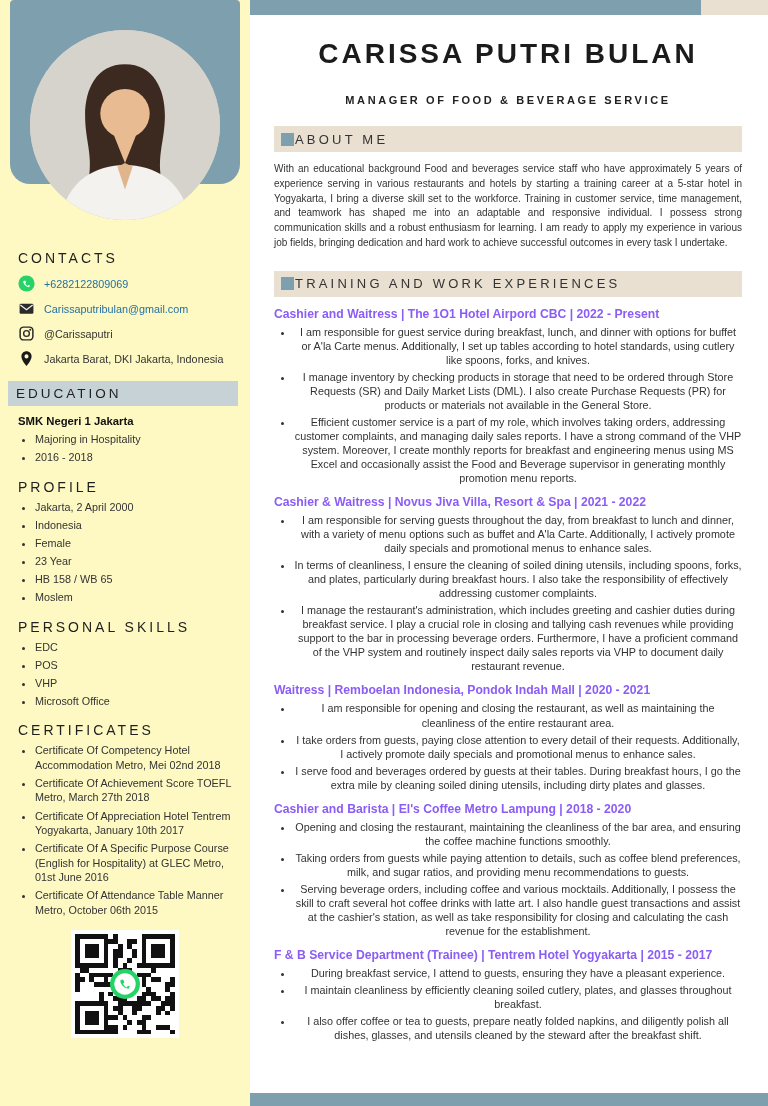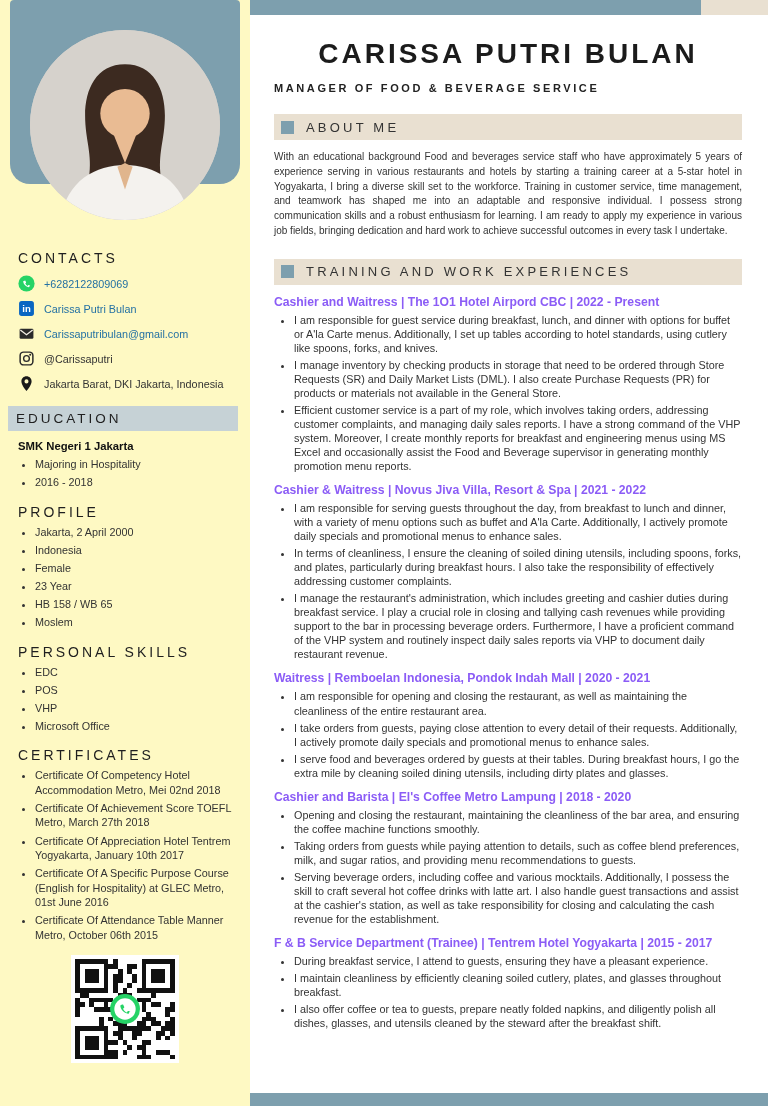--- a/index.html
+++ b/index.html
@@ -33,30 +33,30 @@
   .qr-logo svg { width:100%; height:100%; display:block; }
 
   
   .main { flex:1; position:relative; background:#fff; padding:0 26px 0 24px; overflow:hidden; }
   .top-bar { position:absolute; top:0; left:0; right:0; height:15px; display:flex; }
   .top-bar-blue { width:87%; background:#7d9fae; }
   .top-bar-beige { flex:1; background:#e9e0d1; }
   .bottom-bar { position:absolute; bottom:0; left:0; right:0; height:13px; background:#7d9fae; }
 
   .name-title { margin-top:38px; text-align:center; font-size:28px; font-weight:bold; letter-spacing:3px; color:#1b1b1b; }
-  .role-subtitle { margin-top:12px; font-size:11px; font-weight:bold; letter-spacing:2.6px; color:#222; }
-
-  .section-band { margin-top:20px; background:#e9e0d1; height:26px; display:flex; align-items:center; gap:12px; padding-left:7px; font-size:13px; letter-spacing:3.2px; color:#333; }
+  .role-subtitle { margin-top:24px; text-align:center; font-size:11px; font-weight:bold; letter-spacing:2.6px; color:#222; }
+
+  .section-band { margin-top:20px; background:#e9e0d1; height:26px; display:flex; align-items:center; gap:1px; padding-left:7px; font-size:13px; letter-spacing:3.2px; color:#333; }
   .band-square { width:13px; height:13px; background:#7d9fae; flex-shrink:0; }
 
   .about-text { margin-top:10px; font-size:10px; line-height:1.48; text-align:justify; color:#333; }
 
   .job { margin-top:2px; }
   .job h3 { margin-top:10px; font-size:12.2px; font-weight:bold; color:#8b5cf6; }
-  .job-bullets { margin-top:4px; padding-left:20px; list-style:disc; }
+  .job-bullets { margin-top:4px; padding-left:20px; list-style:disc;text-align:center; }
   .job-bullets li { font-size:10.8px; line-height:1.3; color:#333; margin-bottom:3px; }
 </style>
 </head>
 <body>
 
 <div class="page">
 
   <aside class="sidebar">
 
     <div class="photo-section">
@@ -79,29 +79,20 @@
       <div class="contact-row">
         <span class="contact-icon">
           <svg viewBox="0 0 16 16">
               <circle cx="8" cy="8" r="7.6" fill="#25D366"></circle>
               <path d="M11.5 10.1l-1.3-.6c-.2-.1-.5 0-.6.2l-.4.6c-1-.5-1.9-1.3-2.4-2.4l.6-.4c.2-.2.3-.4.2-.6l-.6-1.3c-.1-.3-.4-.4-.7-.3l-1 .4c-.3.1-.4.4-.4.7.4 2.6 2.5 4.7 5.1 5.1.3 0 .6-.1.7-.4l.4-1c.1-.2 0-.5-.3-.6z" fill="#fff"></path>
             </svg>
         </span>
         <span class="link-text">+6282122809069</span>
       </div>
 
-      <div class="contact-row">
-        <span class="contact-icon">
-          <svg viewBox="0 0 16 16">
-              <rect x="1" y="1" width="14" height="14" rx="2.5" fill="#0a66c2"></rect>
-              <text x="8" y="11.6" text-anchor="middle" font-family="Liberation Sans, sans-serif" font-size="9" font-weight="bold" fill="#fff">in</text>
-            </svg>
-        </span>
-        <span class="link-text">Carissa Putri Bulan</span>
-      </div>
 
       <div class="contact-row">
         <span class="contact-icon">
           <svg viewBox="0 0 16 16">
               <rect x="1.5" y="3.5" width="13" height="9.5" rx="1.2" fill="#2a2a2a"></rect>
               <path d="M2.2 4.6 8 9.2 13.8 4.6" stroke="#f5f1e8" stroke-width="1.2" fill="none"></path>
             </svg>
         </span>
         <span class="link-text">Carissaputribulan@gmail.com</span>
       </div>

